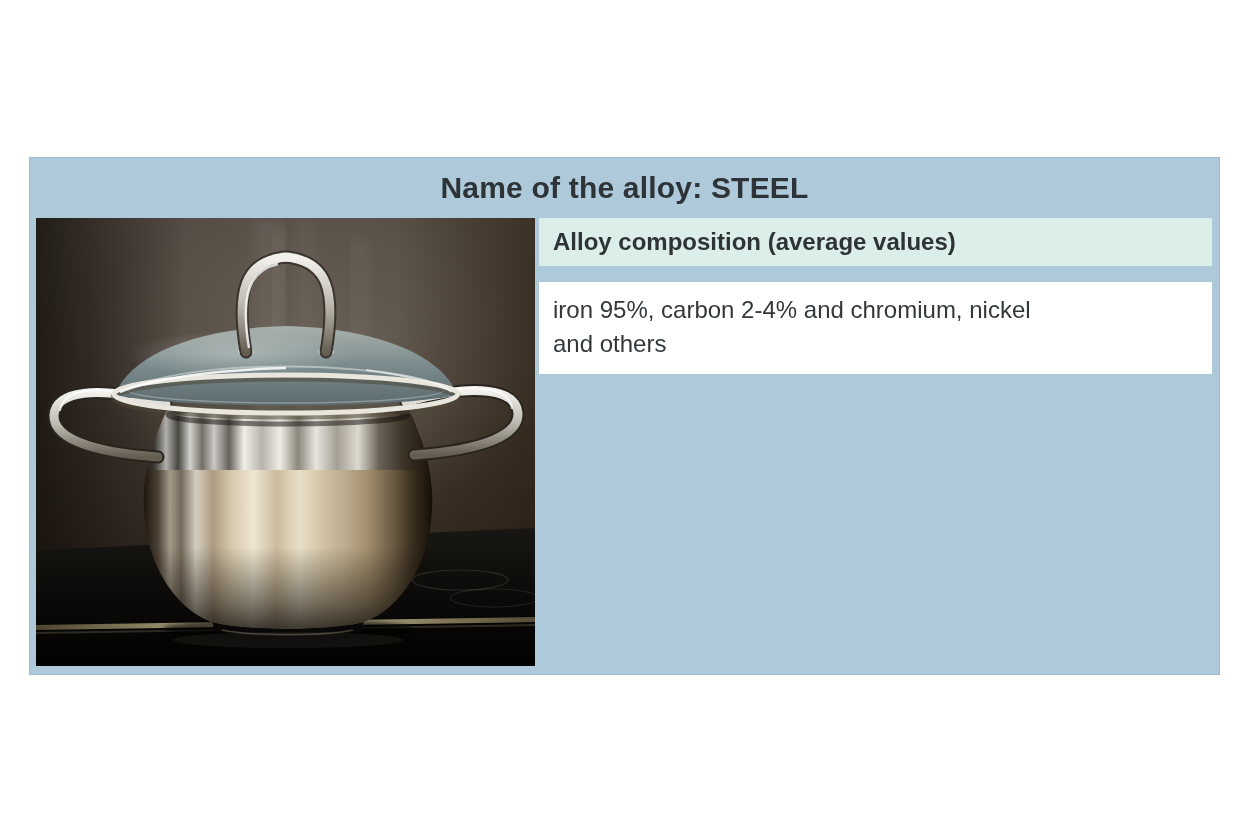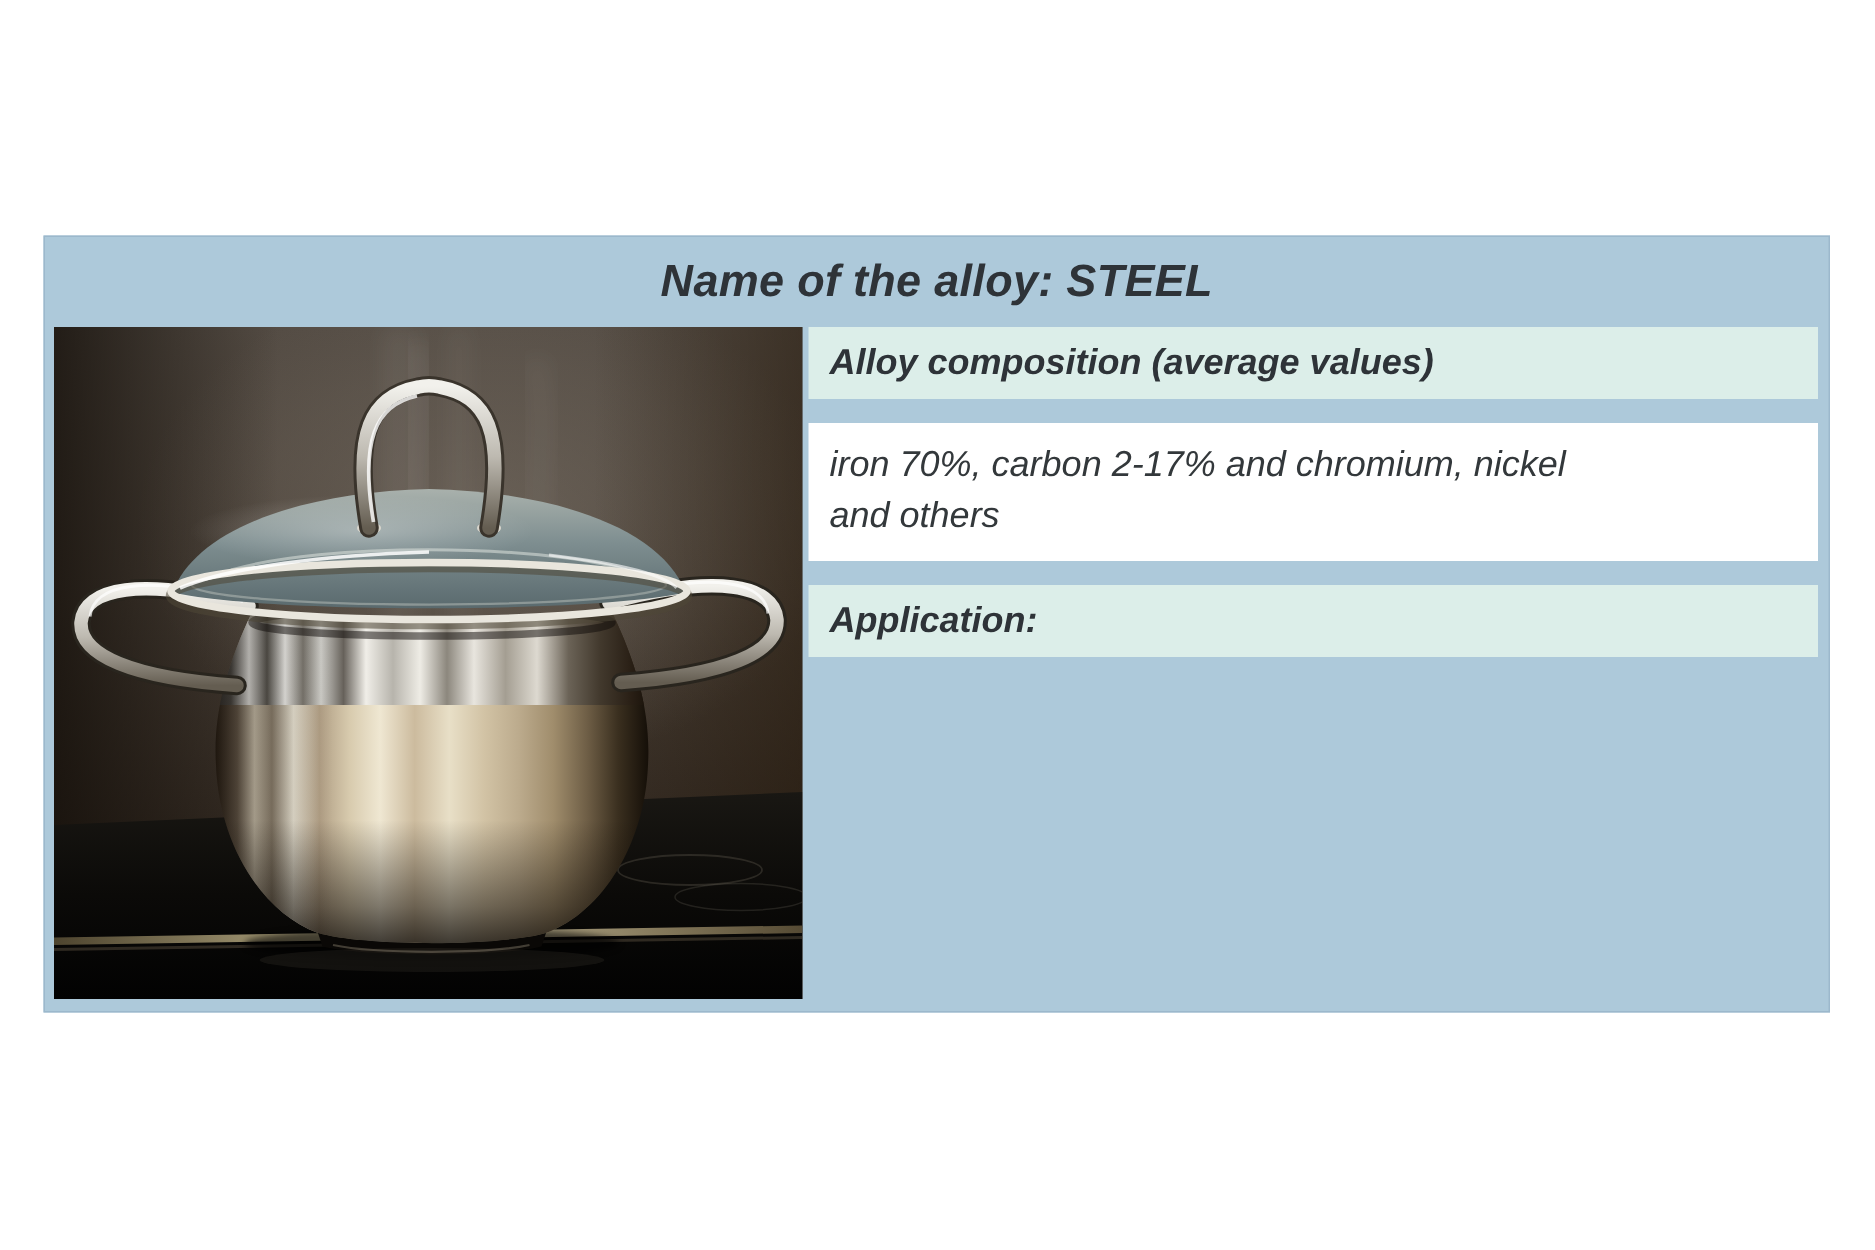--- a/index.html
+++ b/index.html
@@ -3,21 +3,20 @@
 <meta charset="utf-8">
 <style>
   html, body { margin: 0; padding: 0; background: #ffffff; }
   .page {
     position: relative;
     width: 1250px;
     height: 833px;
     background: #ffffff;
     font-family: "Liberation Sans", sans-serif;
     overflow: hidden;
-    font-style: italic;
   }
   .card {
     position: absolute;
     left: 29px;
     top: 157px;
     width: 1191px;
     height: 518px;
     background: #adc9da;
     border: 1px solid #9cb8cc;
     box-sizing: border-box;
@@ -240,20 +239,19 @@
           <ellipse cx="210" cy="134" rx="8" ry="4" fill="#d9d6cd"></ellipse>
           <ellipse cx="290" cy="134" rx="8" ry="4" fill="#d9d6cd"></ellipse>
           <path d="M210,134 C199,70 211,46 243,40 C247,39 253,39 257,40 C289,46 301,70 290,134" fill="none" stroke="#3a342c" stroke-width="13" stroke-linecap="round"></path>
           <path d="M210,134 C199,70 211,46 243,40 C247,39 253,39 257,40 C289,46 301,70 290,134" fill="none" stroke="url(#gRod)" stroke-width="9" stroke-linecap="round"></path>
           <path d="M213,130 C204,76 214,52 242,46" fill="none" stroke="#ffffff" stroke-width="2.5" opacity="0.8"></path>
         </svg>
       </div>
 
       <div class="info">
         <div class="info-header">Alloy composition (average values)</div>
-        <div class="info-text">iron 70%, carbon 2-17% and chromium, nickel
+        <div class="info-text">iron 95%, carbon 2-4% and chromium, nickel
 and others</div>
-        <div class="info-header">Application:</div>
       </div>
 
     </div>
   </div>
 </div>
 
 </body></html>

